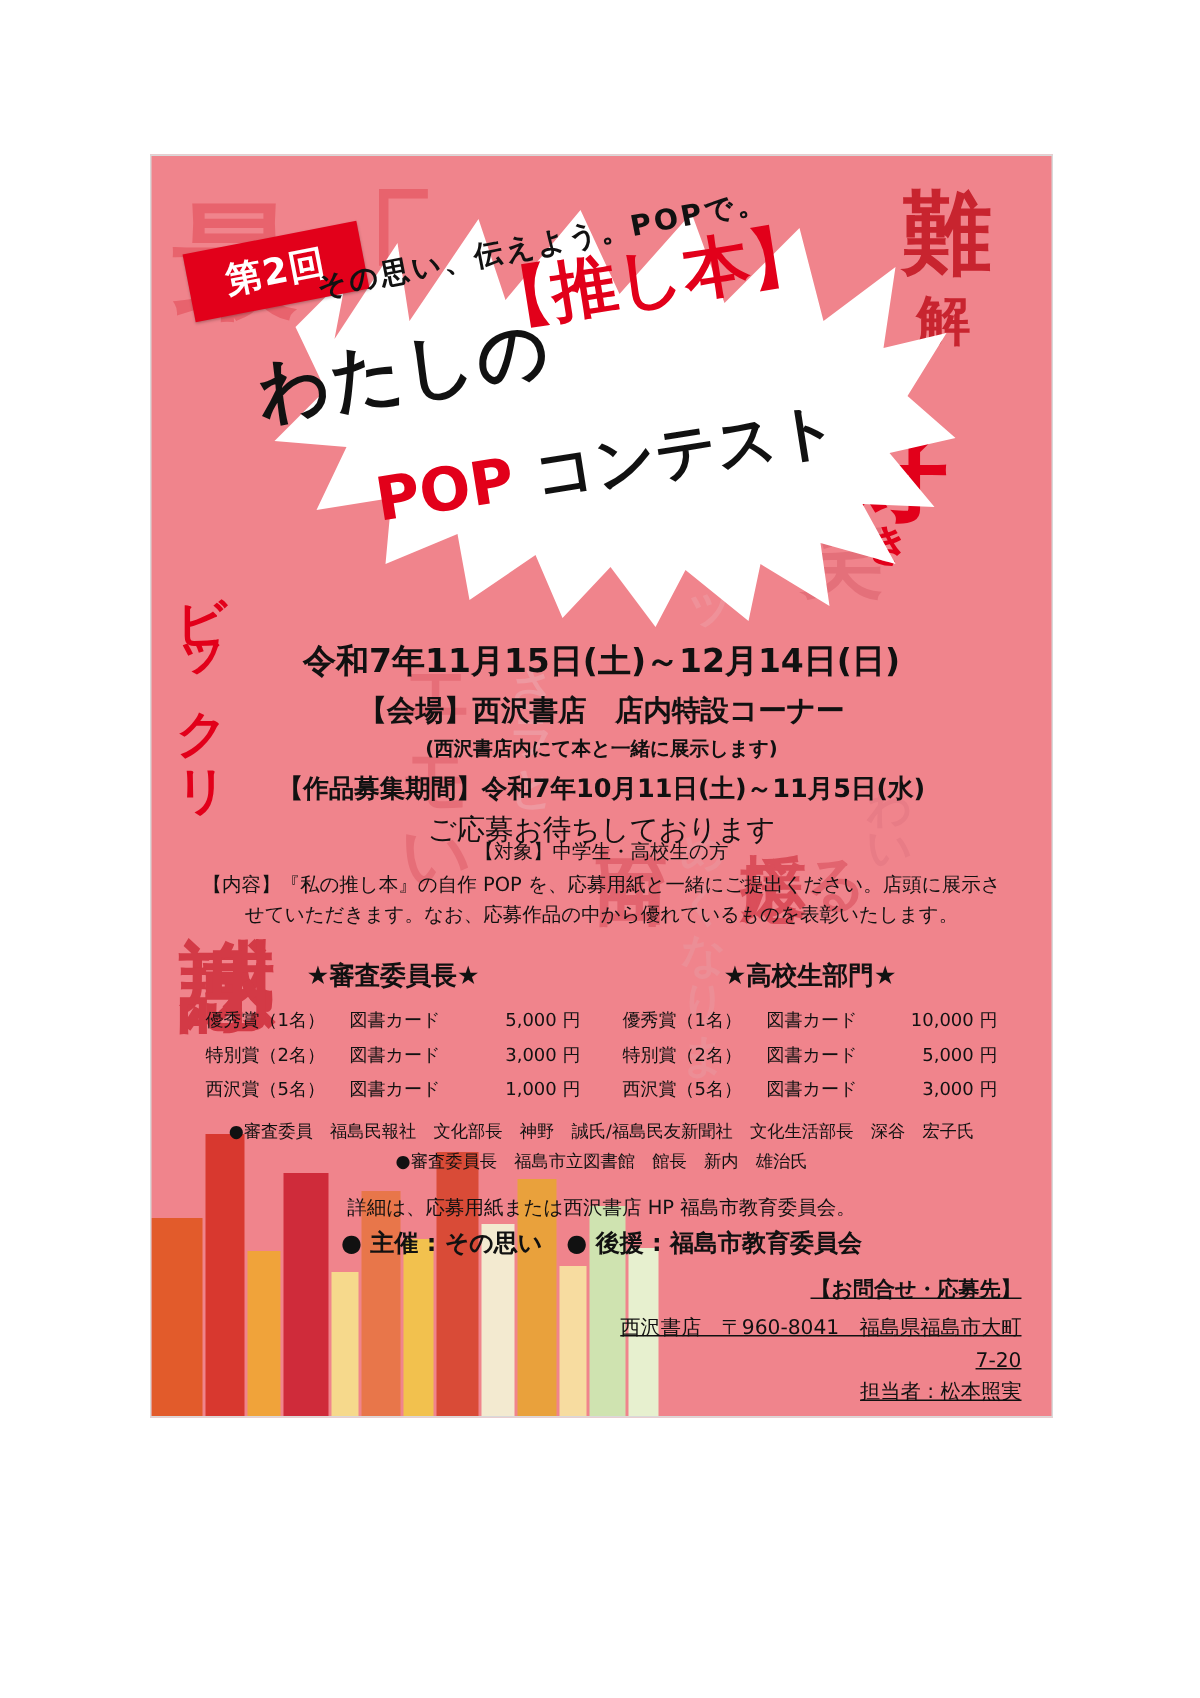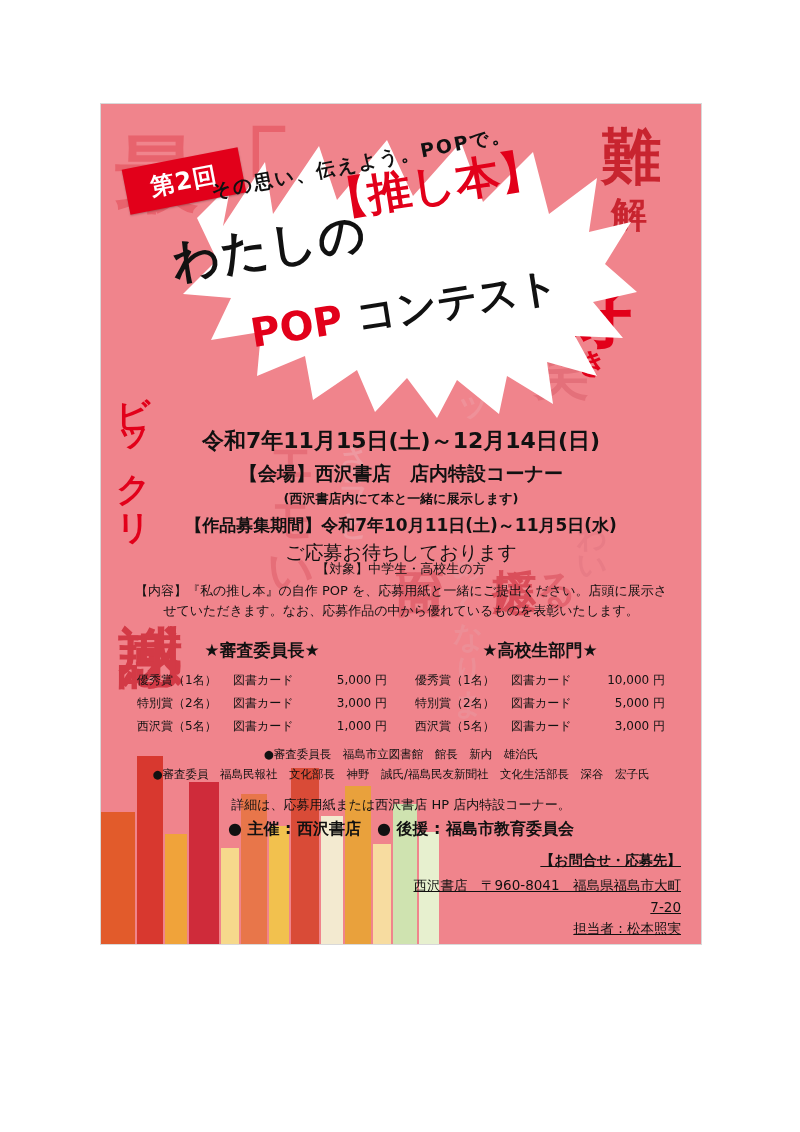--- a/index.html
+++ b/index.html
@@ -363,27 +363,27 @@
         </div>
         <div class="prize-row">
           <span class="c1">西沢賞（5名）</span>
           <span class="c2">図書カード</span>
           <span class="c3">3,000 円</span>
         </div>
       </div>
     </div>
 
     <div id="judges">
+      <div>●審査委員　福島民報社　文化部長　神野　誠氏/福島民友新聞社　文化生活部長　深谷　宏子氏</div>
       <div>●審査委員長　福島市立図書館　館長　新内　雄治氏</div>
-      <div>●審査委員　福島民報社　文化部長　神野　誠氏/福島民友新聞社　文化生活部長　深谷　宏子氏</div>
     </div>
 
     <div id="organizer">
-      <div class="small">詳細は、応募用紙または西沢書店 HP 店内特設コーナー。</div>
-      <div class="big">● 主催 : 西沢書店　● 後援 : 福島市教育委員会</div>
+      <div class="small">詳細は、応募用紙または西沢書店 HP 福島市教育委員会。</div>
+      <div class="big">● 主催 : その思い　● 後援 : 福島市教育委員会</div>
     </div>
 
     <div id="contact">
       <div class="head">【お問合せ・応募先】</div>
       <div>西沢書店　〒960-8041　福島県福島市大町 7-20</div>
       <div>担当者 : 松本照実</div>
       <div>TEL:024-522-0161  FAX:024-522-4139</div>
 
     </div>
 

